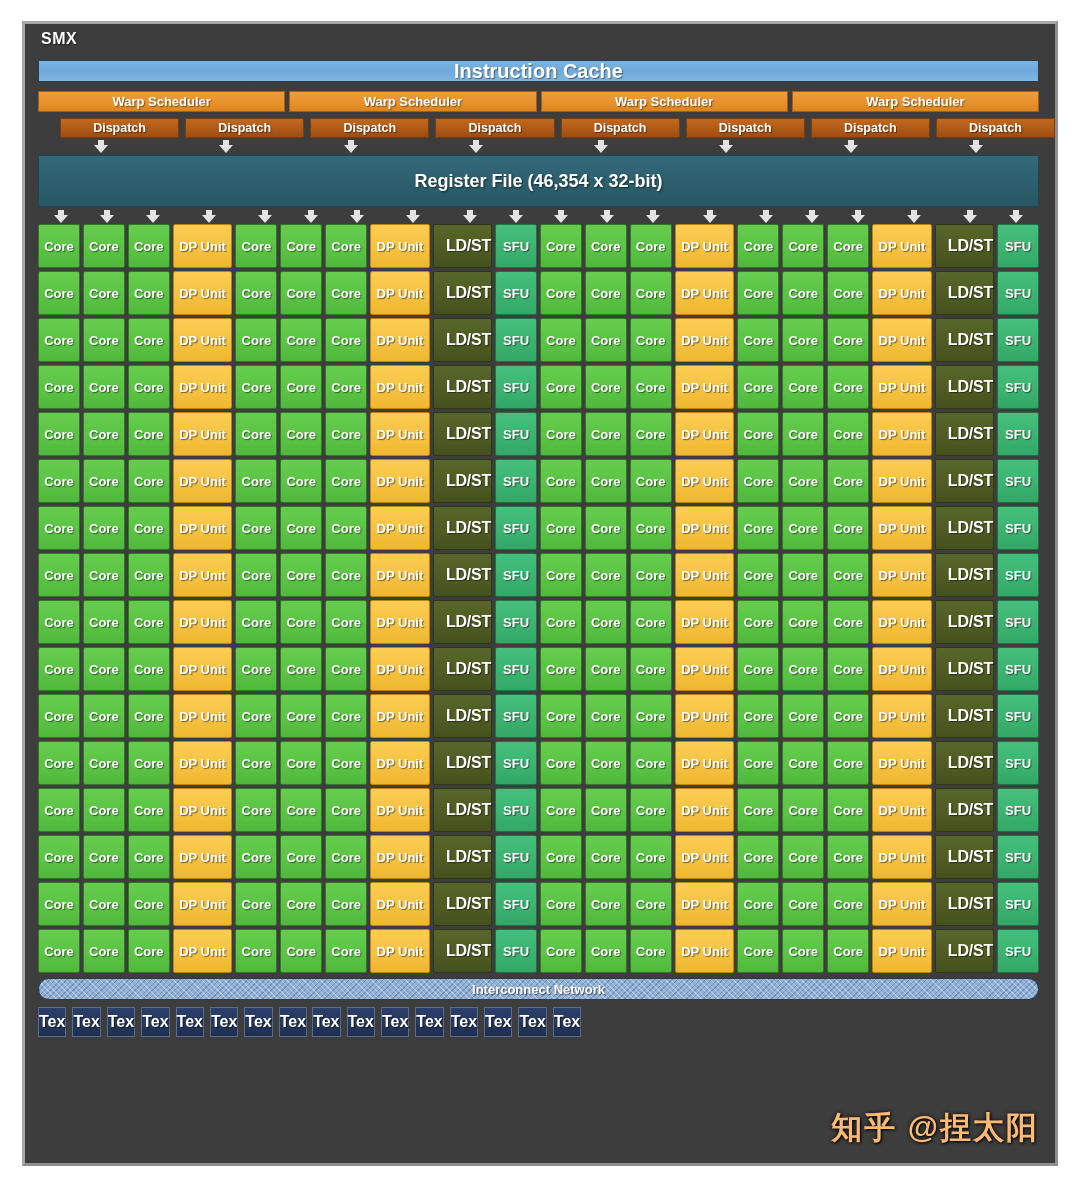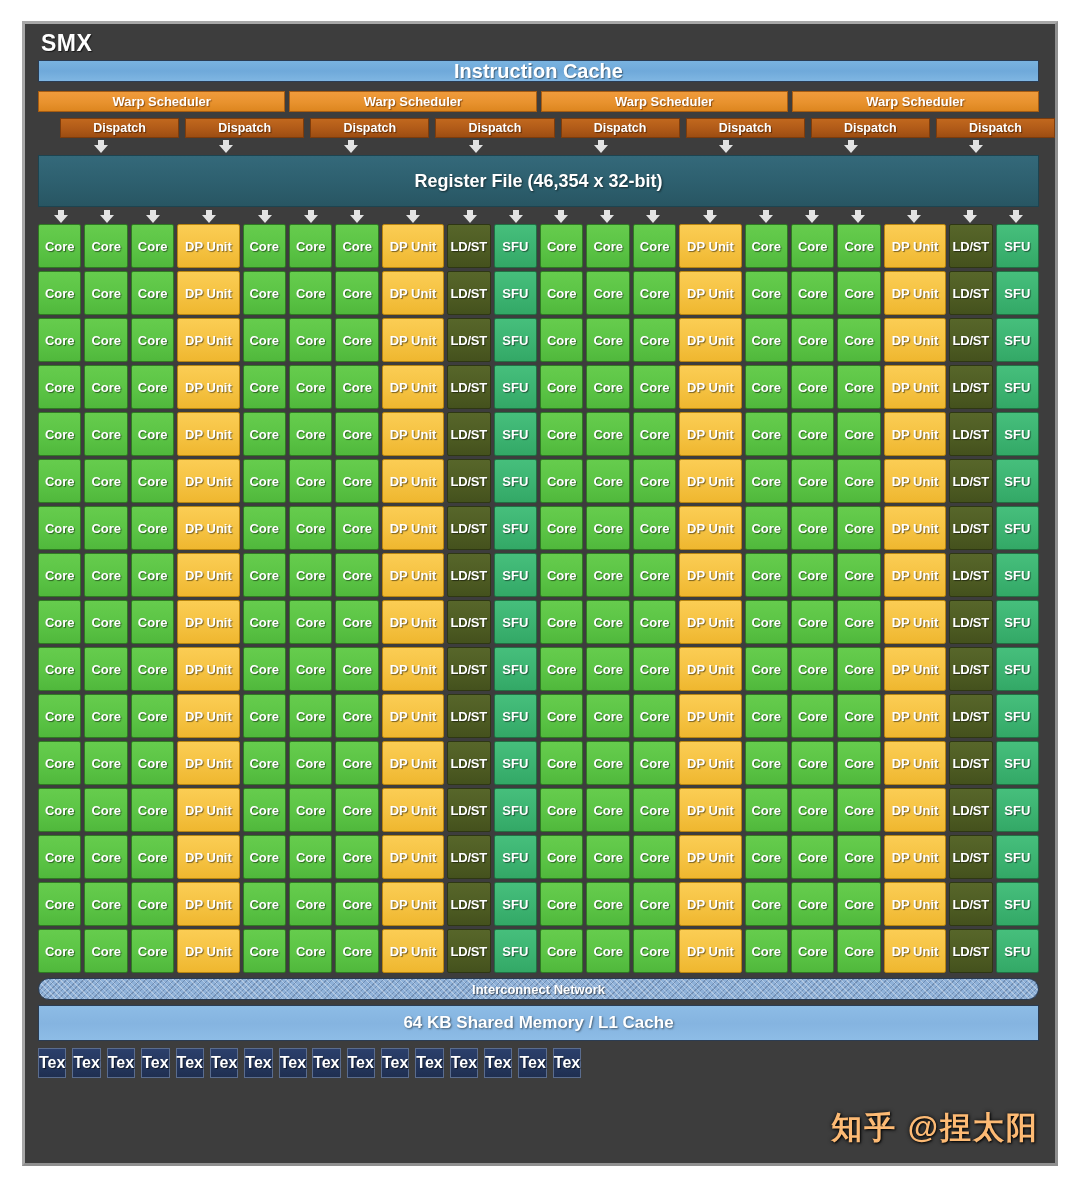--- a/index.html
+++ b/index.html
@@ -27,21 +27,21 @@
     border-right-color: #8f8f8f;
     border-bottom-color: #8f8f8f;
     padding: 0;
   }
 
   #smx-title {
     position: absolute;
     left: 16px;
     top: 6px;
     color: #ffffff;
-    font-size: 23px;
+    font-size: 16px;
     font-weight: bold;
     letter-spacing: 0.5px;
     text-shadow: 1px 1px 1px rgba(0,0,0,0.6);
   }
 
   #inner {
     position: absolute;
     left: 13px;
     top: 36px;
     width: 1001px;
@@ -197,22 +197,23 @@
     border: 1px solid #2f7a22;
   }
   .unit-dp {
     background: linear-gradient(180deg,#fbcd54 0%,#f5c242 55%,#efb72f 100%);
     border: 1px solid #b8850f;
     flex-grow: 1.45;
   }
   .unit-ldst {
     background: linear-gradient(180deg,#57662a 0%,#4e5c23 55%,#44511d 100%);
     border: 1px solid #2e3713;
-    font-size: 13px;
+    font-size: 16px;
     letter-spacing: -0.2px;
+    padding-left: 12px;
   }
   .unit-sfu {
     background: linear-gradient(180deg,#46bf7c 0%,#3cb371 55%,#33a866 100%);
     border: 1px solid #207243;
   }
 
   
   #interconnect {
     margin-top: 5px;
     height: 22px;
@@ -756,21 +757,20 @@
           <div class="unit unit-core">Core</div>
           <div class="unit unit-core">Core</div>
           <div class="unit unit-dp">DP Unit</div>
           <div class="unit unit-ldst">LD/ST</div>
           <div class="unit unit-sfu">SFU</div>
         </div>
       </div>
 
     <div id="interconnect">Interconnect Network</div>
 
-    <div class="cache-bar">64 KB Shared Memory / L1 Cache</div>
 
 
     <div id="tex-section">
         <div class="tex-row">
           <div class="tex-unit">Tex</div>
           <div class="tex-unit">Tex</div>
           <div class="tex-unit">Tex</div>
           <div class="tex-unit">Tex</div>
           <div class="tex-unit">Tex</div>
           <div class="tex-unit">Tex</div>

